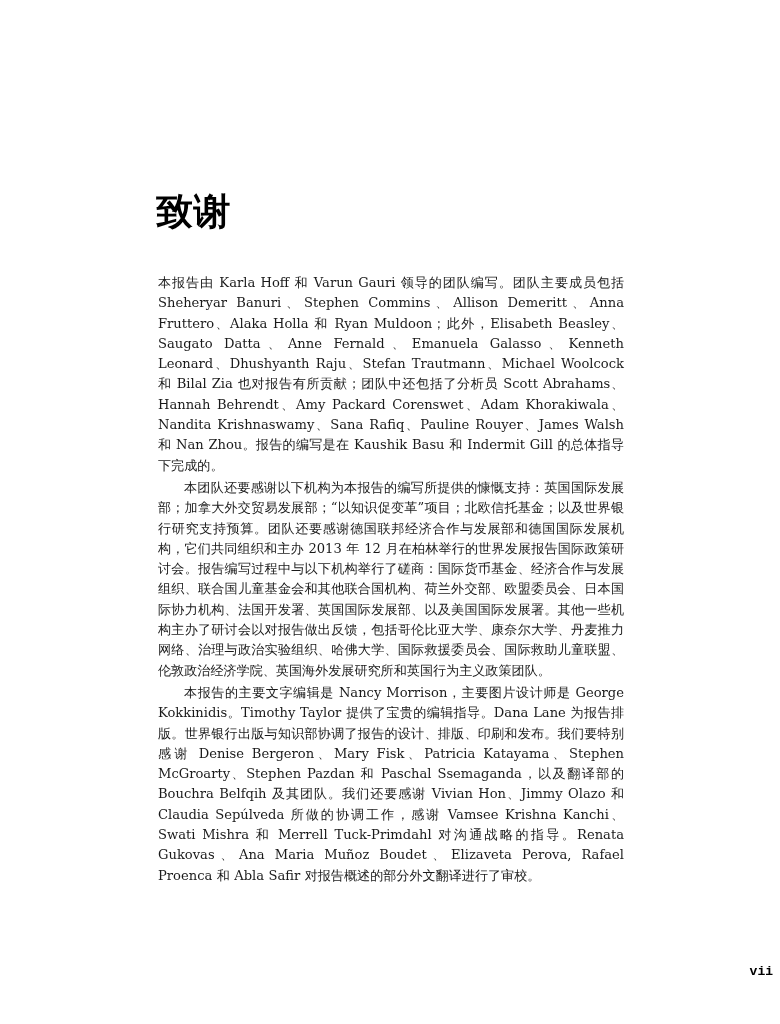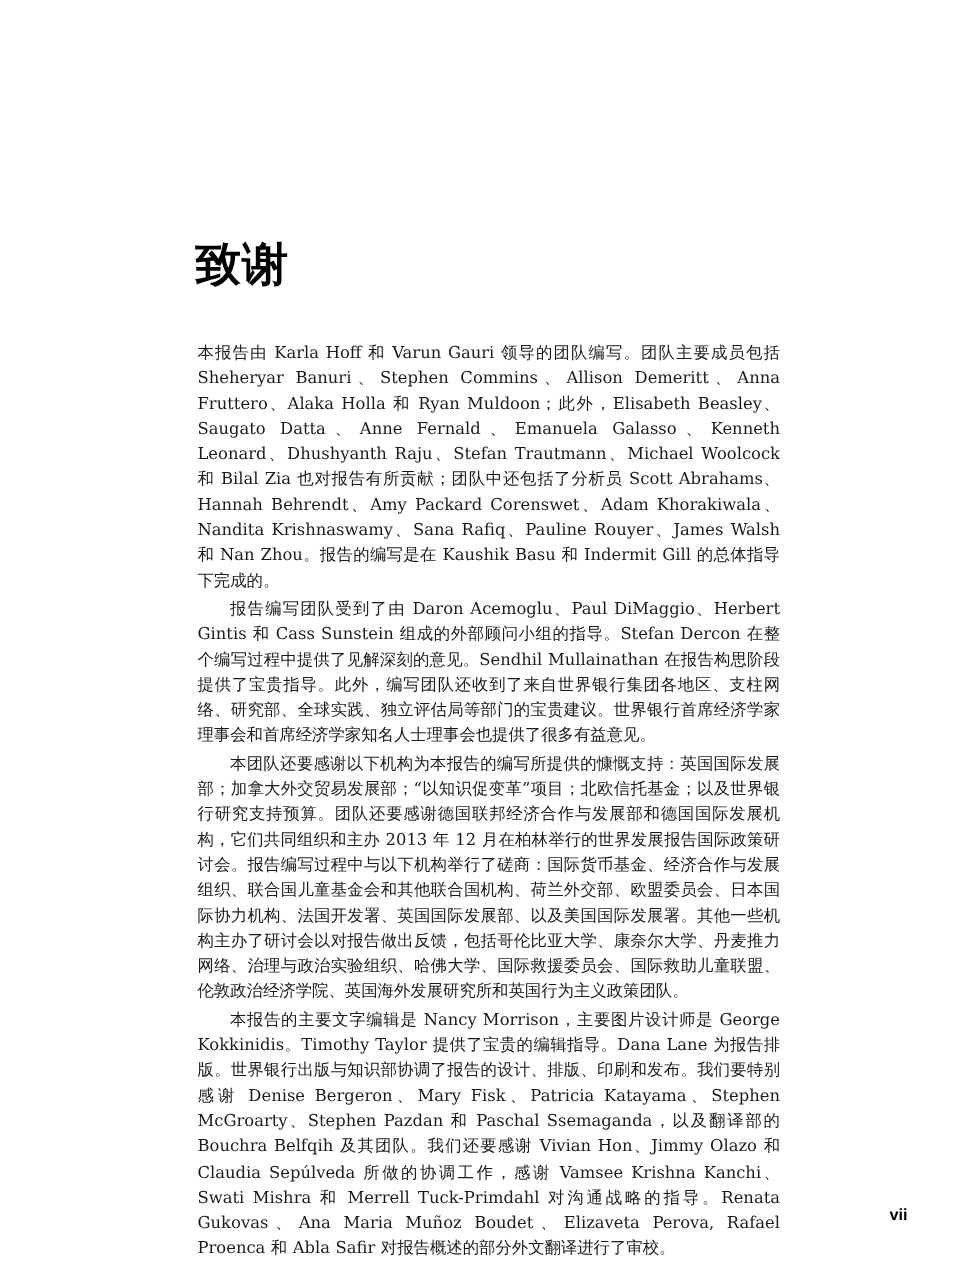--- a/index.html
+++ b/index.html
@@ -47,36 +47,36 @@
   }
   .para + .para {
     text-indent: 26px;
   }
   .page-number {
     position: absolute;
     left: 0;
     top: 963px;
     width: 726px;
     text-align: right;
-    font-family: Liberation Sans, sans-serif;
+    font-family: Liberation Mono, monospace;
     font-weight: 700;
     font-size: 13px;
     line-height: 18px;
     color: #000000;
+    padding-left: 47px;
   }
 </style>
 </head>
 <body>
 
 <div class="page">
 
   <h1 class="page-title">致谢</h1>
 
   <div class="body-block">
     <p class="para">本报告由 Karla Hoff 和 Varun Gauri 领导的团队编写。团队主要成员包括 Sheheryar Banuri、Stephen Commins、Allison Demeritt、Anna Fruttero、Alaka Holla 和 Ryan Muldoon；此外，Elisabeth Beasley、Saugato Datta、Anne Fernald、Emanuela Galasso、Kenneth Leonard、Dhushyanth Raju、Stefan Trautmann、Michael Woolcock 和 Bilal Zia 也对报告有所贡献；团队中还包括了分析员 Scott Abrahams、Hannah Behrendt、Amy Packard Corenswet、Adam Khorakiwala、Nandita Krishnaswamy、Sana Rafiq、Pauline Rouyer、James Walsh 和 Nan Zhou。报告的编写是在 Kaushik Basu 和 Indermit Gill 的总体指导下完成的。</p>
-    <p class="para">报告编写团队受到了由 Daron Acemoglu、Paul DiMaggio、Herbert Gintis 和 Cass Sunstein 组成的外部顾问小组的指导。Stefan Dercon 在整个编写过程中提供了见解深刻的意见。Sendhil Mullainathan 在报告构思阶段提供了宝贵指导。此外，编写团队还收到了来自世界银行集团各地区、支柱网络、研究部、全球实践、独立评估局等部门的宝贵建议。世界银行首席经济学家理事会和首席经济学家知名人士理事会也提供了很多有益意见。</p>
     <p class="para">本团队还要感谢以下机构为本报告的编写所提供的慷慨支持：英国国际发展部；加拿大外交贸易发展部；“以知识促变革”项目；北欧信托基金；以及世界银行研究支持预算。团队还要感谢德国联邦经济合作与发展部和德国国际发展机构，它们共同组织和主办 2013 年 12 月在柏林举行的世界发展报告国际政策研讨会。报告编写过程中与以下机构举行了磋商：国际货币基金、经济合作与发展组织、联合国儿童基金会和其他联合国机构、荷兰外交部、欧盟委员会、日本国际协力机构、法国开发署、英国国际发展部、以及美国国际发展署。其他一些机构主办了研讨会以对报告做出反馈，包括哥伦比亚大学、康奈尔大学、丹麦推力网络、治理与政治实验组织、哈佛大学、国际救援委员会、国际救助儿童联盟、伦敦政治经济学院、英国海外发展研究所和英国行为主义政策团队。</p>
     <p class="para">本报告的主要文字编辑是 Nancy Morrison，主要图片设计师是 George Kokkinidis。Timothy Taylor 提供了宝贵的编辑指导。Dana Lane 为报告排版。世界银行出版与知识部协调了报告的设计、排版、印刷和发布。我们要特别感谢 Denise Bergeron、Mary Fisk、Patricia Katayama、Stephen McGroarty、Stephen Pazdan 和 Paschal Ssemaganda，以及翻译部的 Bouchra Belfqih 及其团队。我们还要感谢 Vivian Hon、Jimmy Olazo 和 Claudia Sepúlveda 所做的协调工作，感谢 Vamsee Krishna Kanchi、Swati Mishra 和 Merrell Tuck-Primdahl 对沟通战略的指导。Renata Gukovas、Ana Maria Muñoz Boudet、Elizaveta Perova, Rafael Proenca 和 Abla Safir 对报告概述的部分外文翻译进行了审校。</p>
   </div>
 
   <div class="page-number">vii</div>
 
 </div>
 
 </body></html>

